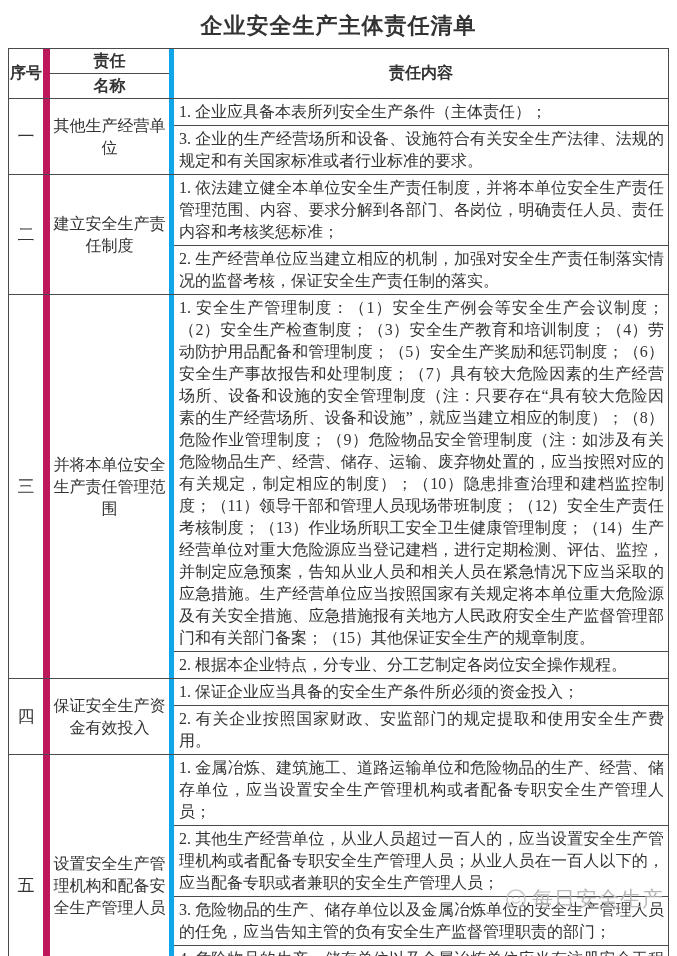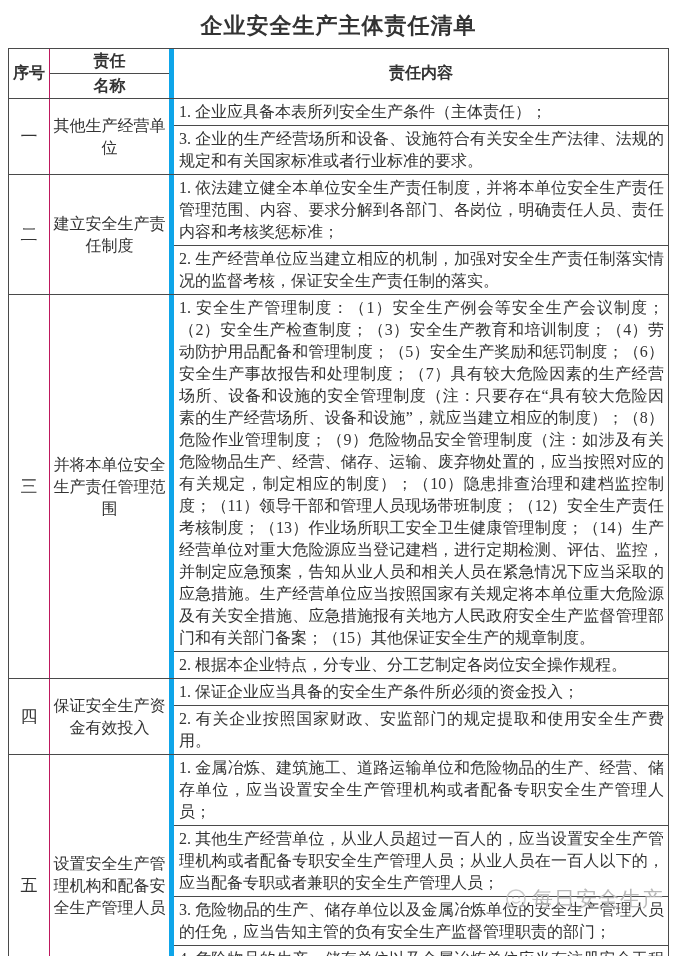--- a/index.html
+++ b/index.html
@@ -31,21 +31,21 @@
   .trow {
     display: flex;
     align-items: stretch;
   }
   .trow + .trow {
     border-top: 1px solid #4a4a4a;
   }
   .c-no {
     width: 41px;
     min-width: 41px;
-    border-right: 1px solid #be185d;
+    border-right: 7px solid #be185d;
     display: flex;
     align-items: center;
     justify-content: center;
     font-size: 17px;
     box-sizing: border-box;
     text-align: center;
   }
   .c-name {
     width: 124px;
     min-width: 124px;

